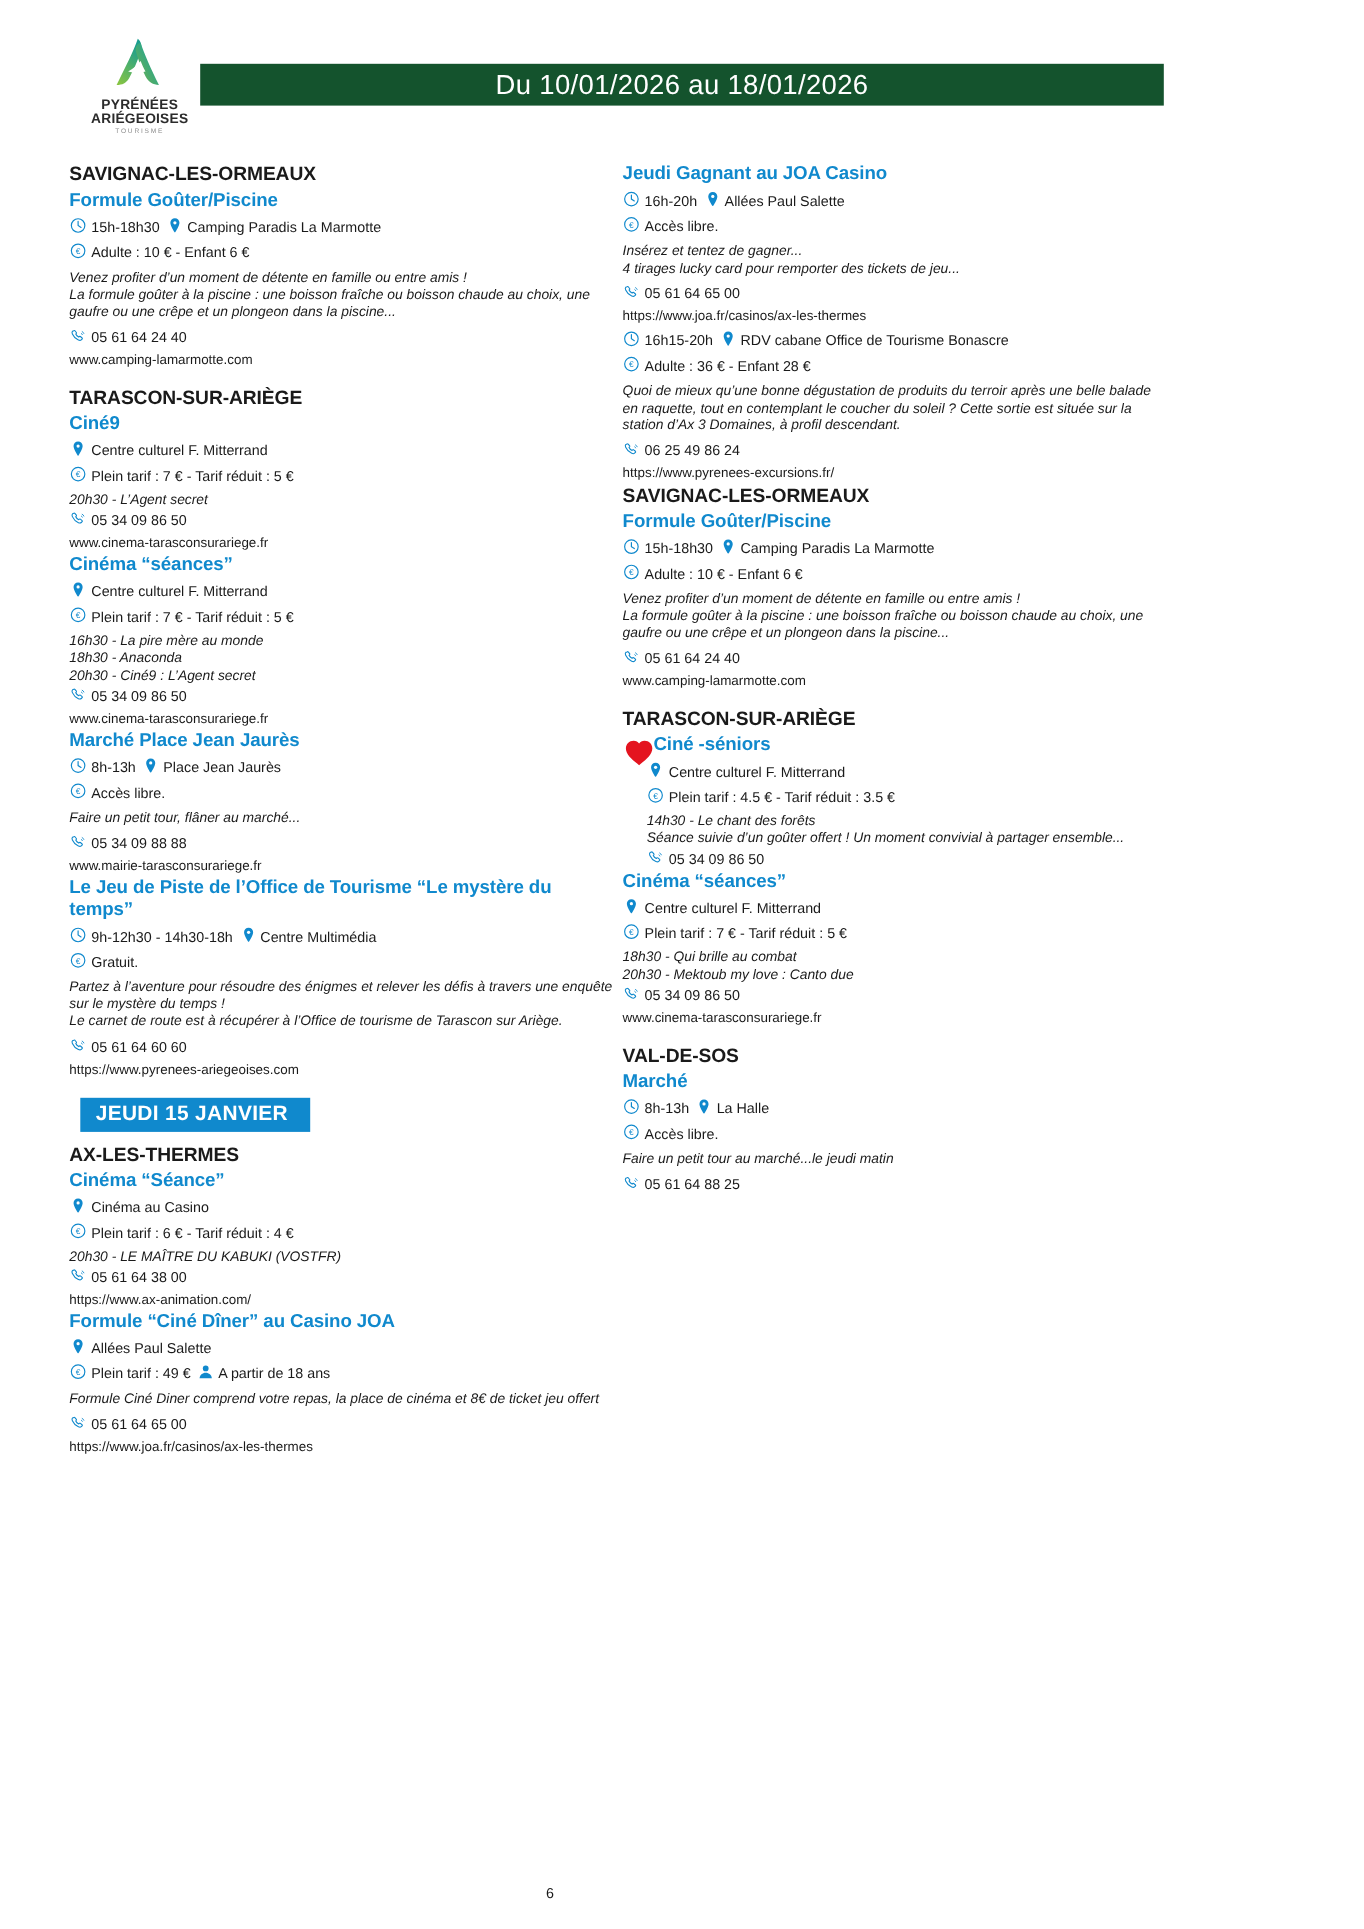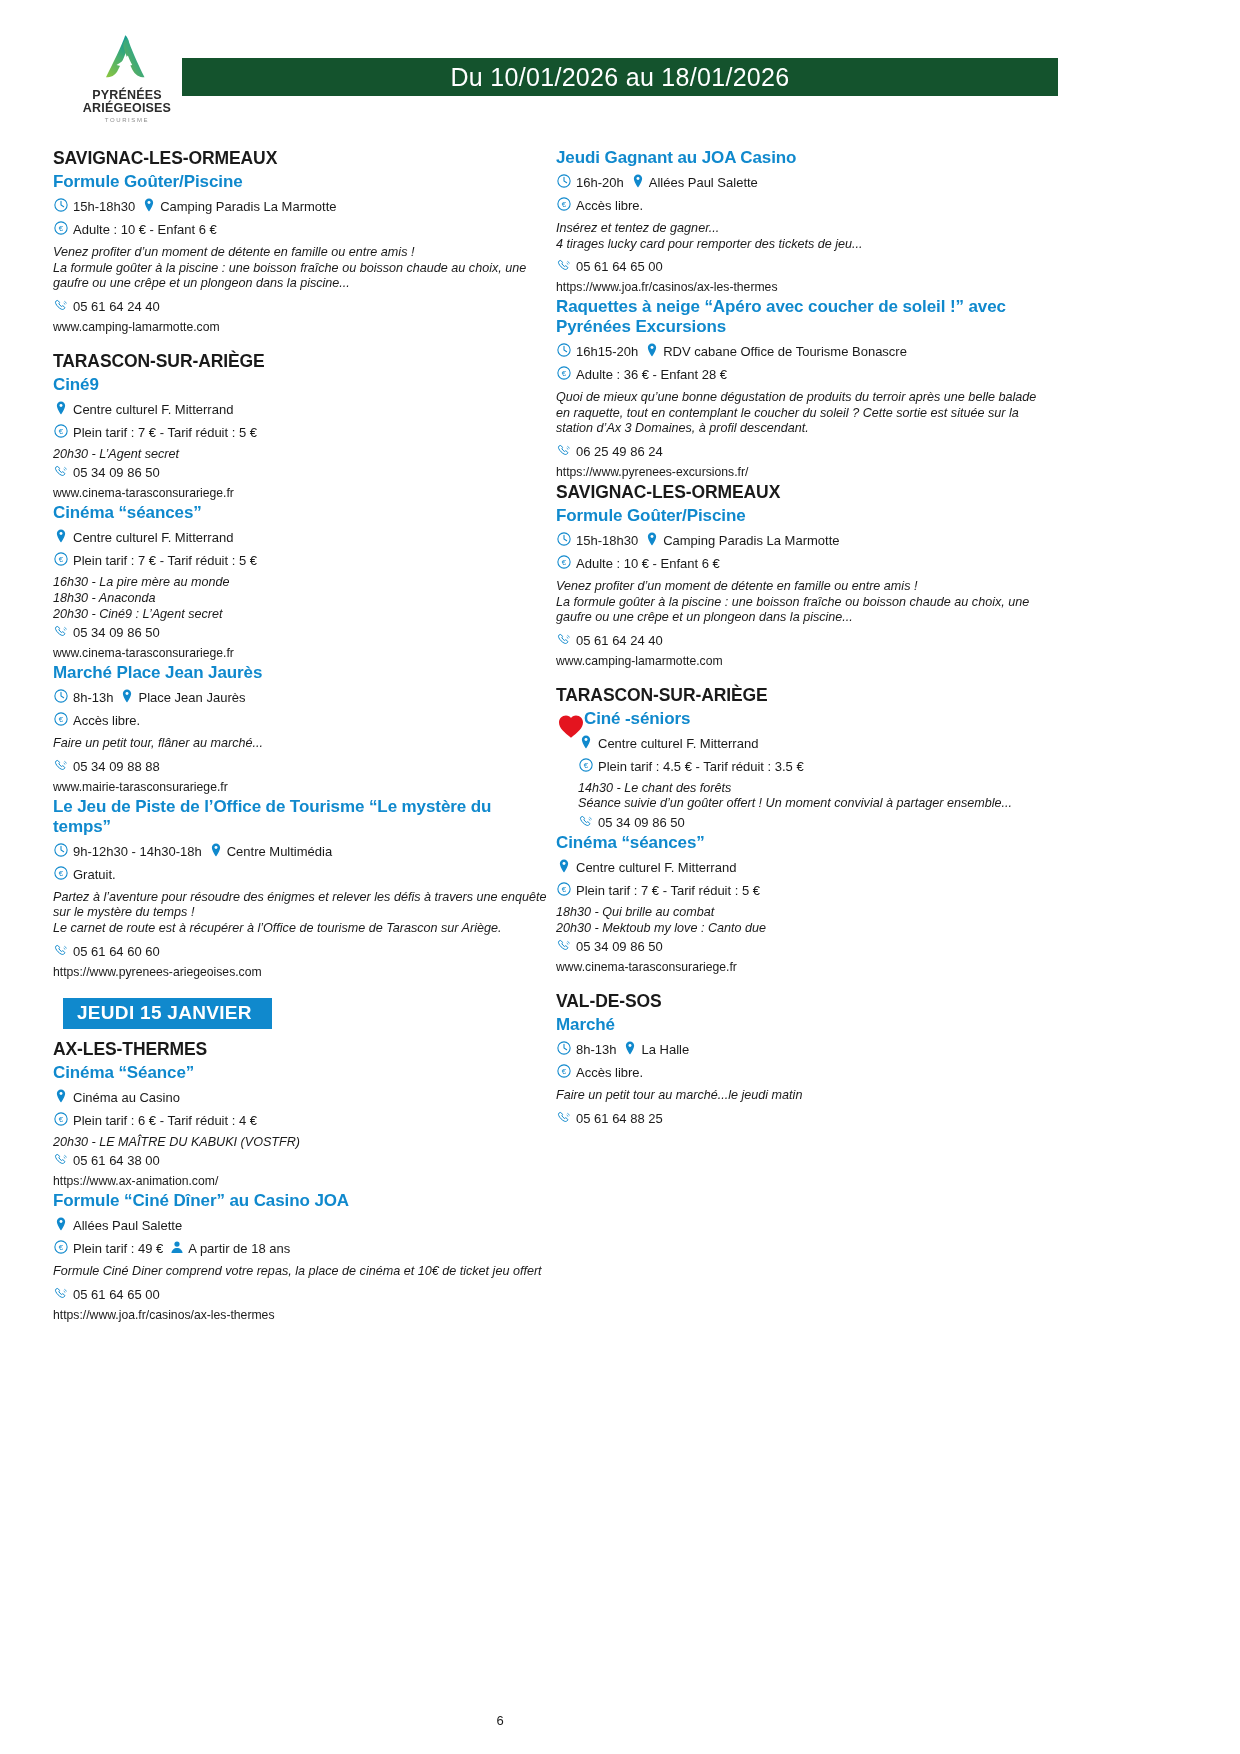--- a/index.html
+++ b/index.html
@@ -30,21 +30,21 @@
   .date-bar {
     position:absolute; left:182px; top:58px; width:876px; height:38px;
     background:#14532d; color:#ffffff;
     font-size:25px; font-weight:400;
     display:flex; align-items:center; justify-content:center;
     letter-spacing:.3px;
   }
 
   
   .columns { position:absolute; left:0; top:148px; width:1240px; }
-  .col { position:absolute; top:0; width:495px; }
+  .col { position:absolute; top:0; width:495px;margin-left:10px; }
   .col-left  { left:53px; }
   .col-right { left:556px; }
 
   
   .town {
     font-size:17.5px; font-weight:bold; letter-spacing:-0.1px;
     color:#1a1a1a; margin:0 0 3px 0; padding-top:14px;
   }
   .town.first { padding-top:0; }
   .event-title {
@@ -310,21 +310,21 @@
                 <circle cx="12" cy="12" r="9.2" fill="none" stroke="#1089cd" stroke-width="1.6"></circle>
                 <text x="12" y="16.4" font-size="11.5" font-family="Liberation Sans, sans-serif" fill="#1089cd" text-anchor="middle">€</text>
               </svg></span>
             <span class="txt">Plein tarif : 49 €</span>
             <span class="ico inline"><svg viewBox="0 0 24 24" width="16" height="16">
                 <circle cx="12" cy="7.6" r="3.9" fill="#1089cd"></circle>
                 <path d="M3.6 21c.4-4.5 4-7.6 8.4-7.6S20 16.5 20.4 21z" fill="#1089cd"></path>
               </svg></span>
             <span class="txt">A partir de 18 ans</span>
           </div>
-          <div class="desc">Formule Ciné Diner comprend votre repas, la place de cinéma et 10€ de ticket jeu offert</div>
+          <div class="desc">Formule Ciné Diner comprend votre repas, la place de cinéma et 8€ de ticket jeu offert</div>
           <div class="phone">
             <span class="ico"><svg viewBox="0 0 24 24" width="16" height="16">
                 <path d="M4.4 4.6c-.9.9-.9 2.3-.2 3.9 1.4 3.2 5 6.8 8.2 8.2 1.6.7 3 .7 3.9-.2l1.2-1.2c.4-.4.4-1 0-1.4l-2.4-2c-.4-.3-.9-.3-1.3 0l-.9.8c-1.5-.7-3.4-2.6-4.1-4.1l.8-.9c.3-.4.3-.9 0-1.3l-2-2.4c-.4-.4-1-.4-1.4 0z" fill="none" stroke="#1089cd" stroke-width="1.5" stroke-linejoin="round"></path>
                 <path d="M17.6 5.2c1.1.5 1.9 1.4 2.3 2.5M16.6 7.8c.6.3 1 .8 1.2 1.4" fill="none" stroke="#1089cd" stroke-width="1.2" stroke-linecap="round"></path>
               </svg></span>
             <span class="txt">05 61 64 65 00</span>
           </div>
           <div class="web">https://www.joa.fr/casinos/ax-les-thermes</div>
         </div>
       </div>
@@ -354,21 +354,20 @@
           <div class="phone">
             <span class="ico"><svg viewBox="0 0 24 24" width="16" height="16">
                 <path d="M4.4 4.6c-.9.9-.9 2.3-.2 3.9 1.4 3.2 5 6.8 8.2 8.2 1.6.7 3 .7 3.9-.2l1.2-1.2c.4-.4.4-1 0-1.4l-2.4-2c-.4-.3-.9-.3-1.3 0l-.9.8c-1.5-.7-3.4-2.6-4.1-4.1l.8-.9c.3-.4.3-.9 0-1.3l-2-2.4c-.4-.4-1-.4-1.4 0z" fill="none" stroke="#1089cd" stroke-width="1.5" stroke-linejoin="round"></path>
                 <path d="M17.6 5.2c1.1.5 1.9 1.4 2.3 2.5M16.6 7.8c.6.3 1 .8 1.2 1.4" fill="none" stroke="#1089cd" stroke-width="1.2" stroke-linecap="round"></path>
               </svg></span>
             <span class="txt">05 61 64 65 00</span>
           </div>
           <div class="web">https://www.joa.fr/casinos/ax-les-thermes</div>
         </div>
         <div class="event">
-          <div class="event-title">Raquettes à neige “Apéro avec coucher de soleil !” avec Pyrénées Excursions</div>
           <div class="row">
             <span class="ico"><svg viewBox="0 0 24 24" width="16" height="16">
                 <circle cx="12" cy="12" r="9.2" fill="none" stroke="#1089cd" stroke-width="1.6"></circle>
                 <path d="M12 6.4V12l4 2.6" fill="none" stroke="#1089cd" stroke-width="1.6" stroke-linecap="round"></path>
               </svg></span>
             <span class="txt">16h15-20h</span>
             <span class="ico inline"><svg viewBox="0 0 24 24" width="16" height="16">
                 <path d="M12 2.2c-3.5 0-6.2 2.7-6.2 6.1 0 4.4 5.3 12.3 5.6 12.7.3.5 0.9.5 1.2 0 .3-.4 5.6-8.3 5.6-12.7 0-3.4-2.7-6.1-6.2-6.1z" fill="#1089cd"></path>
                 <circle cx="12" cy="8.3" r="2.2" fill="#ffffff"></circle>
               </svg></span>

